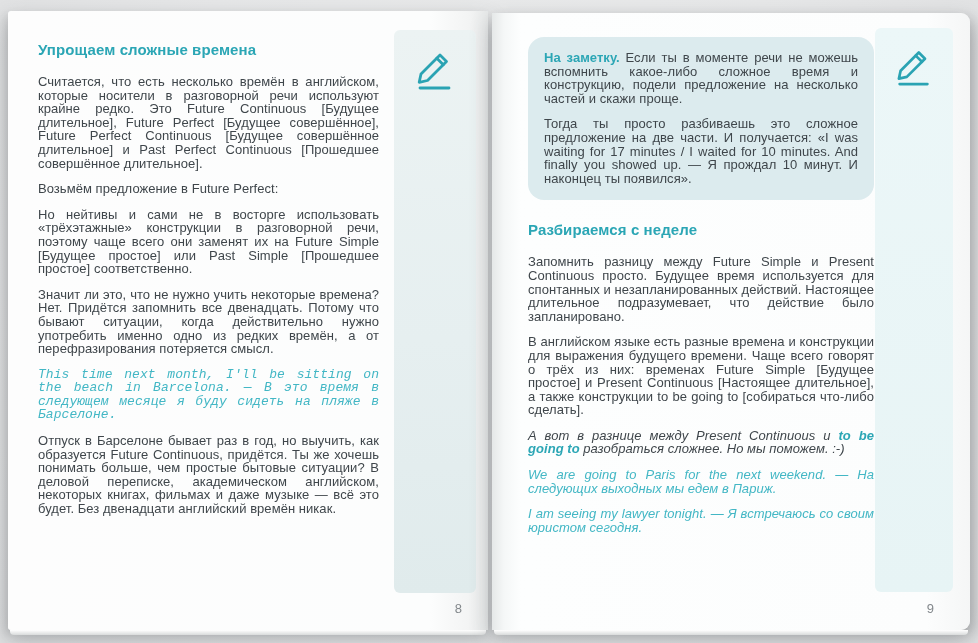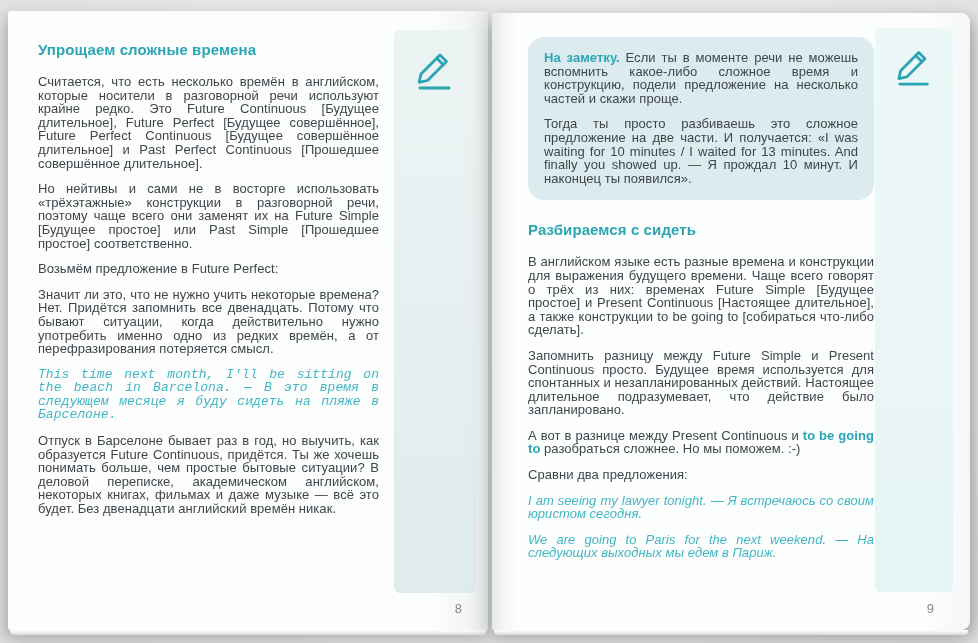--- a/index.html
+++ b/index.html
@@ -73,22 +73,22 @@
           <path d="M9 31 L28 12 L34.5 18.5 L15.5 37.5 L7.2 39.3 Z"></path>
           <path d="M24.8 15.2 L31.3 21.7"></path>
         </g>
         <line x1="8" y1="45" x2="37" y2="45" stroke="#2aa3b3" stroke-width="2.8" stroke-linecap="round"></line>
       </svg>
     </div>
     <div class="content content-left">
       <h1 style="color: rgb(43, 166, 181);">Упрощаем сложные времена</h1>
       <div>
           <p class="body" style="color: rgb(63, 70, 75);"><span>Считается, что есть несколько времён в английском, которые носители в разговорной речи используют крайне редко. Это Future Continuous [Будущее длительное], Future Perfect [Будущее совершённое], Future Perfect Continuous [Будущее совершённое длительное] и Past Perfect Continuous [Прошедшее совершённое длительное].</span></p>
+          <p class="body" style="color: rgb(63, 70, 75);"><span>Возьмём предложение в Future Perfect:</span></p>
           <p class="body" style="color: rgb(63, 70, 75);"><span>Но нейтивы и сами не в восторге использовать «трёхэтажные» конструкции в разговорной речи, поэтому чаще всего они заменят их на Future Simple [Будущее простое] или Past Simple [Прошедшее простое] соответственно.</span></p>
-          <p class="body" style="color: rgb(63, 70, 75);"><span>Возьмём предложение в Future Perfect:</span></p>
           <p class="body" style="color: rgb(63, 70, 75);"><span>Значит ли это, что не нужно учить некоторые времена? Нет. Придётся запомнить все двенадцать. Потому что бывают ситуации, когда действительно нужно употребить именно одно из редких времён, а от перефразирования потеряется смысл.</span></p>
           <p class="example" style="color: rgb(67, 183, 197); font-family: Liberation Mono, monospace;"><span>This time next month, I'll be sitting on the beach in Barcelona. — В это время в следующем месяце я буду сидеть на пляже в Барселоне.</span></p>
           <p class="body" style="color: rgb(63, 70, 75);"><span>Отпуск в Барселоне бывает раз в год, но выучить, как образуется Future Continuous, придётся. Ты же хочешь понимать больше, чем простые бытовые ситуации? В деловой переписке, академическом английском, некоторых книгах, фильмах и даже музыке — всё это будет. Без двенадцати английский времён никак.</span></p>
         </div>
     </div>
     <div class="pagenum" style="color: rgb(131, 136, 140);">8</div>
   </div>
 
   <div class="page page-right">
     <div class="strip">
@@ -97,29 +97,28 @@
           <path d="M9 31 L28 12 L34.5 18.5 L15.5 37.5 L7.2 39.3 Z"></path>
           <path d="M24.8 15.2 L31.3 21.7"></path>
         </g>
         <line x1="8" y1="45" x2="37" y2="45" stroke="#2aa3b3" stroke-width="2.8" stroke-linecap="round"></line>
       </svg>
     </div>
     <div class="content content-right">
       <div class="notebox" style="background: rgb(220, 235, 238);">
         <div>
             <p class="body" style="color: rgb(63, 70, 75);"><span class="accent" style="color: rgb(43, 166, 181);">На заметку.</span><span> Если ты в моменте речи не можешь вспомнить какое-либо сложное время и конструкцию, подели предложение на несколько частей и скажи проще.</span></p>
-            <p class="body" style="color: rgb(63, 70, 75);"><span>Тогда ты просто разбиваешь это сложное предложение на две части. И получается: «I was waiting for 10 minutes / I waited for 13 minutes. And finally you showed up. — Я прождал 10 минут. И наконцец ты появился».</span></p>
+            <p class="body" style="color: rgb(63, 70, 75);"><span>Тогда ты просто разбиваешь это сложное предложение на две части. И получается: «I was waiting for 17 minutes / I waited for 10 minutes. And finally you showed up. — Я прождал 10 минут. И наконцец ты появился».</span></p>
           </div>
       </div>
-      <h1 style="color: rgb(43, 166, 181);">Разбираемся с сидеть</h1>
+      <h1 style="color: rgb(43, 166, 181);">Разбираемся с неделе</h1>
       <div>
+          <p class="body" style="color: rgb(63, 70, 75);"><span>Запомнить разницу между Future Simple и Present Continuous просто. Будущее время используется для спонтанных и незапланированных действий. Настоящее длительное подразумевает, что действие было запланировано.</span></p>
           <p class="body" style="color: rgb(63, 70, 75);"><span>В английском языке есть разные времена и конструкции для выражения будущего времени. Чаще всего говорят о трёх из них: временах Future Simple [Будущее простое] и Present Continuous [Настоящее длительное], а также конструкции to be going to [собираться что-либо сделать].</span></p>
-          <p class="body" style="color: rgb(63, 70, 75);"><span>Запомнить разницу между Future Simple и Present Continuous просто. Будущее время используется для спонтанных и незапланированных действий. Настоящее длительное подразумевает, что действие было запланировано.</span></p>
-          <p class="body" style="color: rgb(63, 70, 75);"><span>А вот в разнице между Present Continuous и </span><span class="accent" style="color: rgb(43, 166, 181);">to be going to</span><span> разобраться сложнее. Но мы поможем. :-)</span></p>
-          <p class="body" style="color: rgb(63, 70, 75);"><span>Сравни два предложения:</span></p>
+          <p class="body" style="color: rgb(63, 70, 75); font-style: italic;"><span>А вот в разнице между Present Continuous и </span><span class="accent" style="color: rgb(43, 166, 181);">to be going to</span><span> разобраться сложнее. Но мы поможем. :-)</span></p>
+          <p class="example" style="color: rgb(67, 183, 197);"><span>We are going to Paris for the next weekend. — На следующих выходных мы едем в Париж.</span></p>
           <p class="example" style="color: rgb(67, 183, 197);"><span>I am seeing my lawyer tonight. — Я встречаюсь со своим юристом сегодня.</span></p>
-          <p class="example" style="color: rgb(67, 183, 197);"><span>We are going to Paris for the next weekend. — На следующих выходных мы едем в Париж.</span></p>
         </div>
     </div>
     <div class="pagenum" style="color: rgb(131, 136, 140);">9</div>
   </div>
 
 </div>
 
 </body></html>

